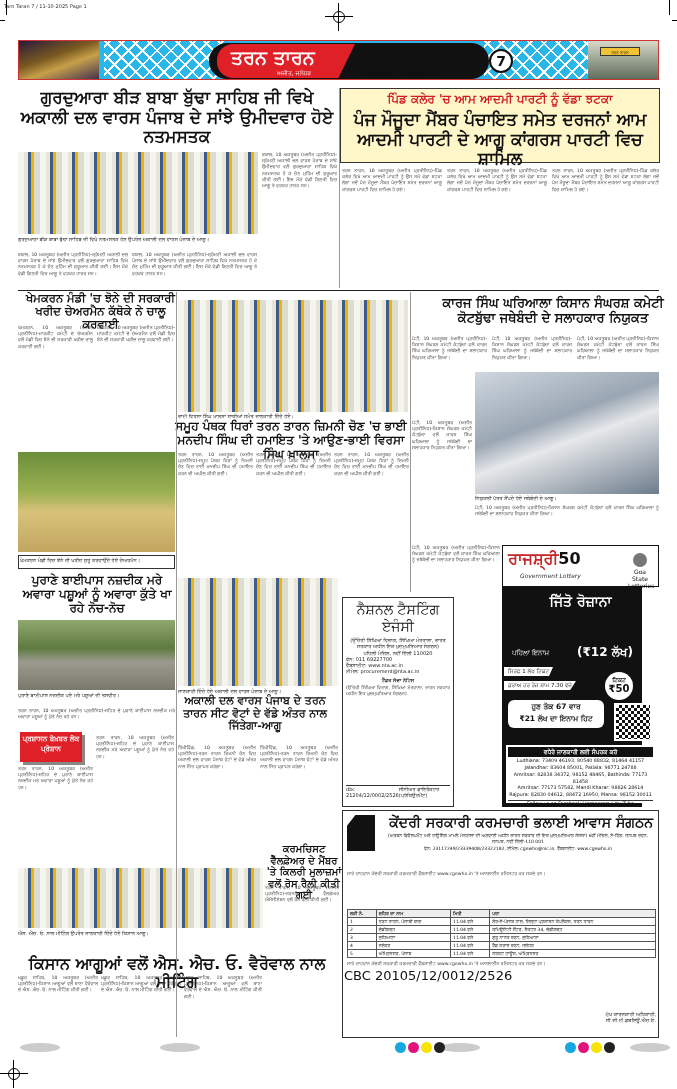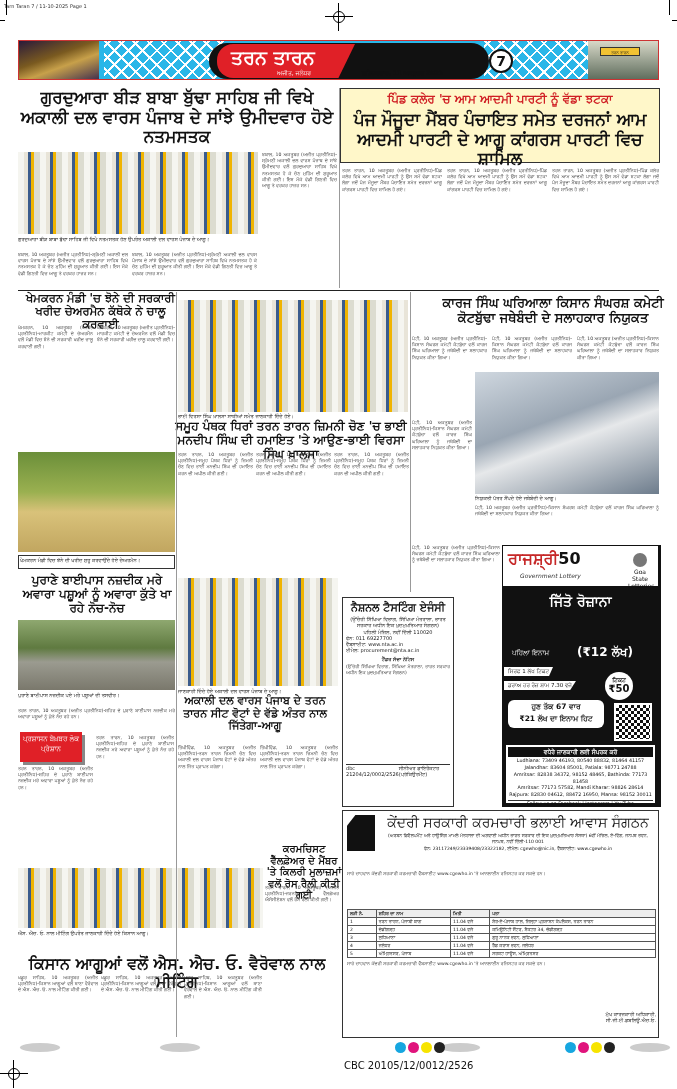--- a/index.html
+++ b/index.html
@@ -40,51 +40,51 @@
 .ph{background:linear-gradient(135deg,#6b6a5a,#a9a48a 30%,#cfc7b0 50%,#7a6f60 70%,#4a4a40)}
 .ph.crowd{background:repeating-linear-gradient(90deg,#f5f5f0 0 6px,#e8e4d8 6px 10px,#3b5c8c 10px 13px,#f0b400 13px 16px,#dcdcd0 16px 22px),#ddd}
 .ph.field{background:linear-gradient(180deg,#6b8f3a,#9ab050 40%,#d9c27a 60%,#c1a660)}
 .ph.road{background:linear-gradient(180deg,#8fa870,#5f7a40 40%,#9b9b90 60%,#7a786c)}
 .ph.room{background:linear-gradient(160deg,#cfd7df,#9aa6b3 40%,#e6e8ea 55%,#6d7c8c)}
 
 .cap{font-size:5px;color:#222;line-height:1.25;overflow:hidden}
 .body{font-size:4.6px;line-height:1.35;color:#333;text-align:justify;overflow:hidden}
 .rule{background:#222}
 .vrule{width:1px;background:#999}
-.redbox{left:20px;top:732px;width:62px;height:30px;background:#e02027;color:#fff;font-size:7px;font-weight:normal;text-align:center;line-height:1.4;padding-top:3px;box-shadow:3px 3px 0 #888}
+.redbox{left:20px;top:732px;width:62px;height:30px;background:#e02027;color:#fff;font-size:7px;font-weight:bold;text-align:center;line-height:1.4;padding-top:3px;box-shadow:3px 3px 0 #888}
 
 .tender{left:342px;top:597px;width:112px;height:210px;border:1px solid #333;padding:3px}
-.tender .t{font-size:11px;font-weight:bold;text-align:center}
-.lottery{left:502px;top:545px;width:159px;height:262px;background:#111;color:#fff}
+.tender .t{font-size:14px;font-weight:normal;text-align:center}
+.lottery{left:502px;top:545px;width:140px;height:262px;background:#111;color:#fff}
 .lot-top{left:0;top:0;width:157px;height:42px;background:#fff;border:1px solid #111}
 .lot-logo{left:6px;top:4px;font-size:16px;font-weight:bold;color:#c62828;white-space:nowrap}
 .lot-logo b{color:#111}
 .lot-gov{left:18px;top:27px;font-size:6px;font-style:italic;color:#333}
 .lot-goa{left:126px;top:8px;width:24px;height:28px;font-size:6px;text-align:center;color:#111}
 .lot-goa i{display:block;width:14px;height:14px;margin:0 auto 1px;border-radius:50%;background:#777}
 .lot-jito{left:0;top:48px;width:157px;text-align:center;font-size:14px;font-weight:bold}
 .lot-amt{left:0;top:72px;width:157px;text-align:center;font-size:27px;font-weight:bold;white-space:nowrap}
 .lot-sub{left:10px;top:104px;font-size:7px;white-space:nowrap}
 .lot-sub2{left:75px;top:100px;font-size:12px;font-weight:bold;white-space:nowrap}
 .tag{background:#fff;color:#111;font-size:5.5px;padding:1px 4px;white-space:nowrap;clip-path:polygon(0 0,100% 0,92% 100%,0 100%)}
 .lot-price{left:103px;top:127px;width:28px;height:28px;border-radius:50%;background:#fff;color:#111;font-size:6px;font-weight:bold;text-align:center;line-height:1.2;padding-top:4px}
 .lot-price b{font-size:10px}
 .lot-hit{left:6px;top:155px;width:96px;height:28px;background:#fff;color:#111;border-radius:6px;text-align:center;font-weight:bold;font-size:7.5px;line-height:1.6;padding-top:1px}
 .qr{left:112px;top:158px;width:38px;height:38px;background:repeating-conic-gradient(#111 0 25%,#fff 0 50%) 0 0/6px 6px;border:2px solid #fff}
 .lot-info{left:4px;top:200px;width:149px;height:58px;background:#fff;color:#111;font-size:4.8px;text-align:center;line-height:1.4;padding:2px}
 .lot-info .hd{background:#111;color:#fff;font-weight:bold;font-size:6px;padding:1px;margin-bottom:1px}
 .housing{left:342px;top:810px;width:317px;height:228px;border:1px solid #333}
 .hs-logo{left:4px;top:4px;width:28px;height:36px;background:#111;clip-path:polygon(30% 0,100% 0,100% 100%,0 100%,0 30%)}
-.hs-title{left:40px;top:3px;width:270px;font-size:14px;font-weight:normal;text-align:center;white-space:nowrap}
+.hs-title{left:40px;top:3px;width:270px;font-size:14px;font-weight:bold;text-align:right;white-space:nowrap}
 .hs-sub{left:40px;top:22px;width:270px;font-size:4.5px;text-align:center;line-height:1.4}
 .hs-head{left:4px;top:47px;width:309px;height:10px;border:1px solid #333;font-size:6.5px;font-weight:bold;text-align:center;line-height:9px}
 table.hs{position:absolute;left:4px;top:98px;width:309px;border-collapse:collapse;font-size:4.5px}
 table.hs td,table.hs th{border:1px solid #555;padding:0 2px;height:8px;text-align:left;white-space:nowrap;overflow:hidden}
 table.hs th{background:#eee}
-.dbc{left:344px;top:1060px;font-size:10px;white-space:nowrap}
+.dbc{left:344px;top:968px;font-size:13px;white-space:nowrap}
 .cmyk{width:11px;height:11px;border-radius:50%}
 .grey{width:40px;height:9px;border-radius:50%;background:#ccc}
 </style>
 </head>
 <body>
 
 <div class="abs slug">Tarn Taran 7 / 11-10-2025 Page 1</div>
 <div class="abs reg" style="left:325px;top:3px">
     <span></span>
   </div>

